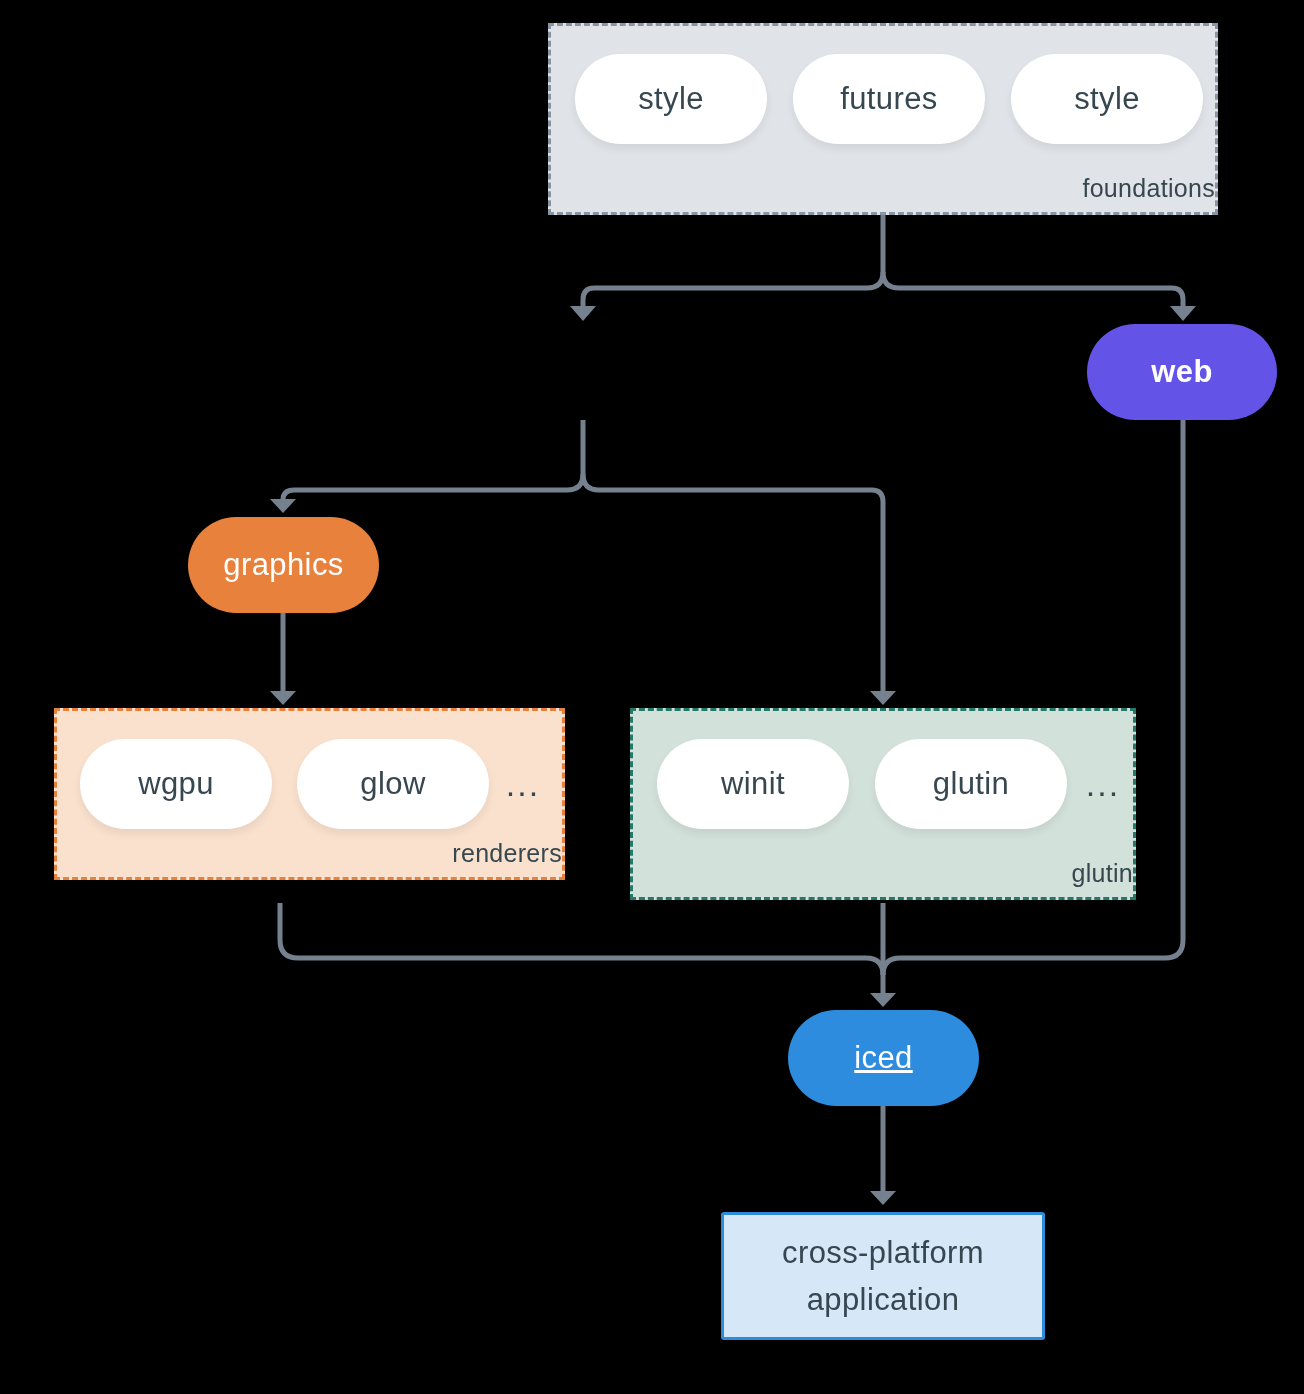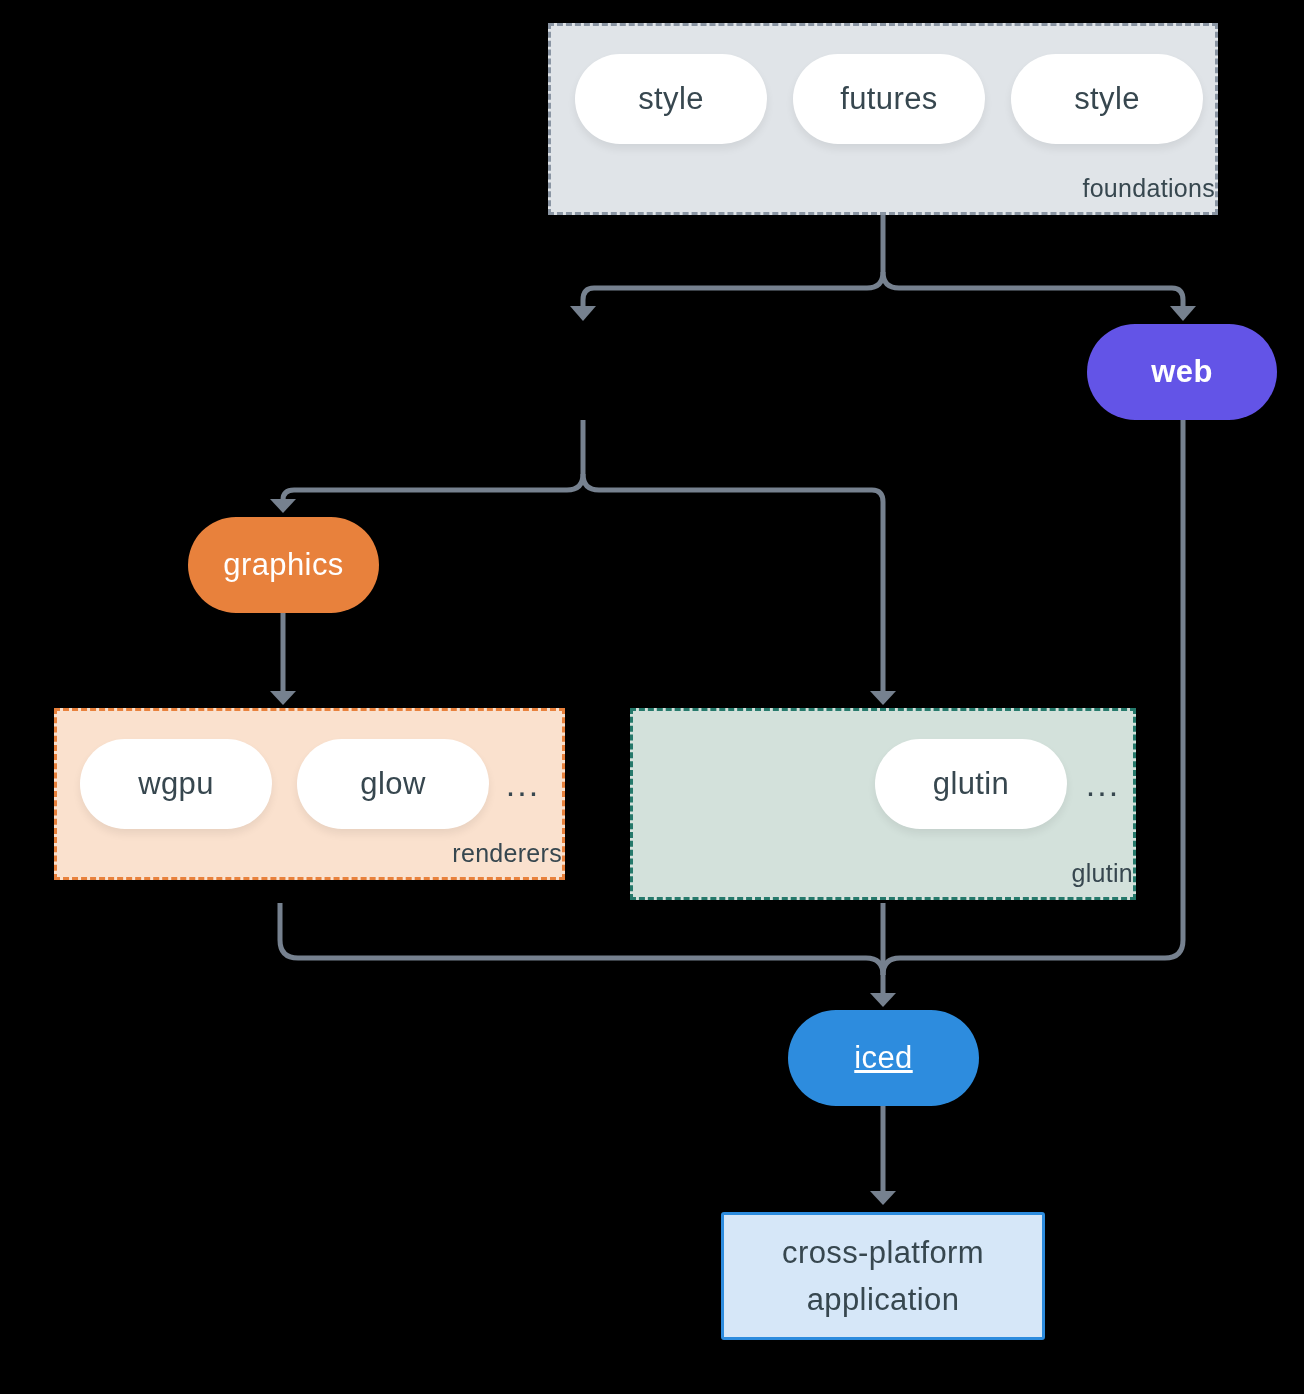--- a/index.html
+++ b/index.html
@@ -159,20 +159,23 @@
       <span>wgpu</span>
     </div>
     <div class="pill pill-white p1">
       <span>glow</span>
     </div>
     <div class="dots">...</div>
     <div class="group-label">renderers</div>
   </div>
 
   <div class="group group-shells">
+    <div class="pill pill-white p0">
+      <span>winit</span>
+    </div>
     <div class="pill pill-white p1">
       <span>glutin</span>
     </div>
     <div class="dots">...</div>
     <div class="group-label">glutin</div>
   </div>
 
   <div class="node node-iced">
     <span>iced</span>
   </div>

